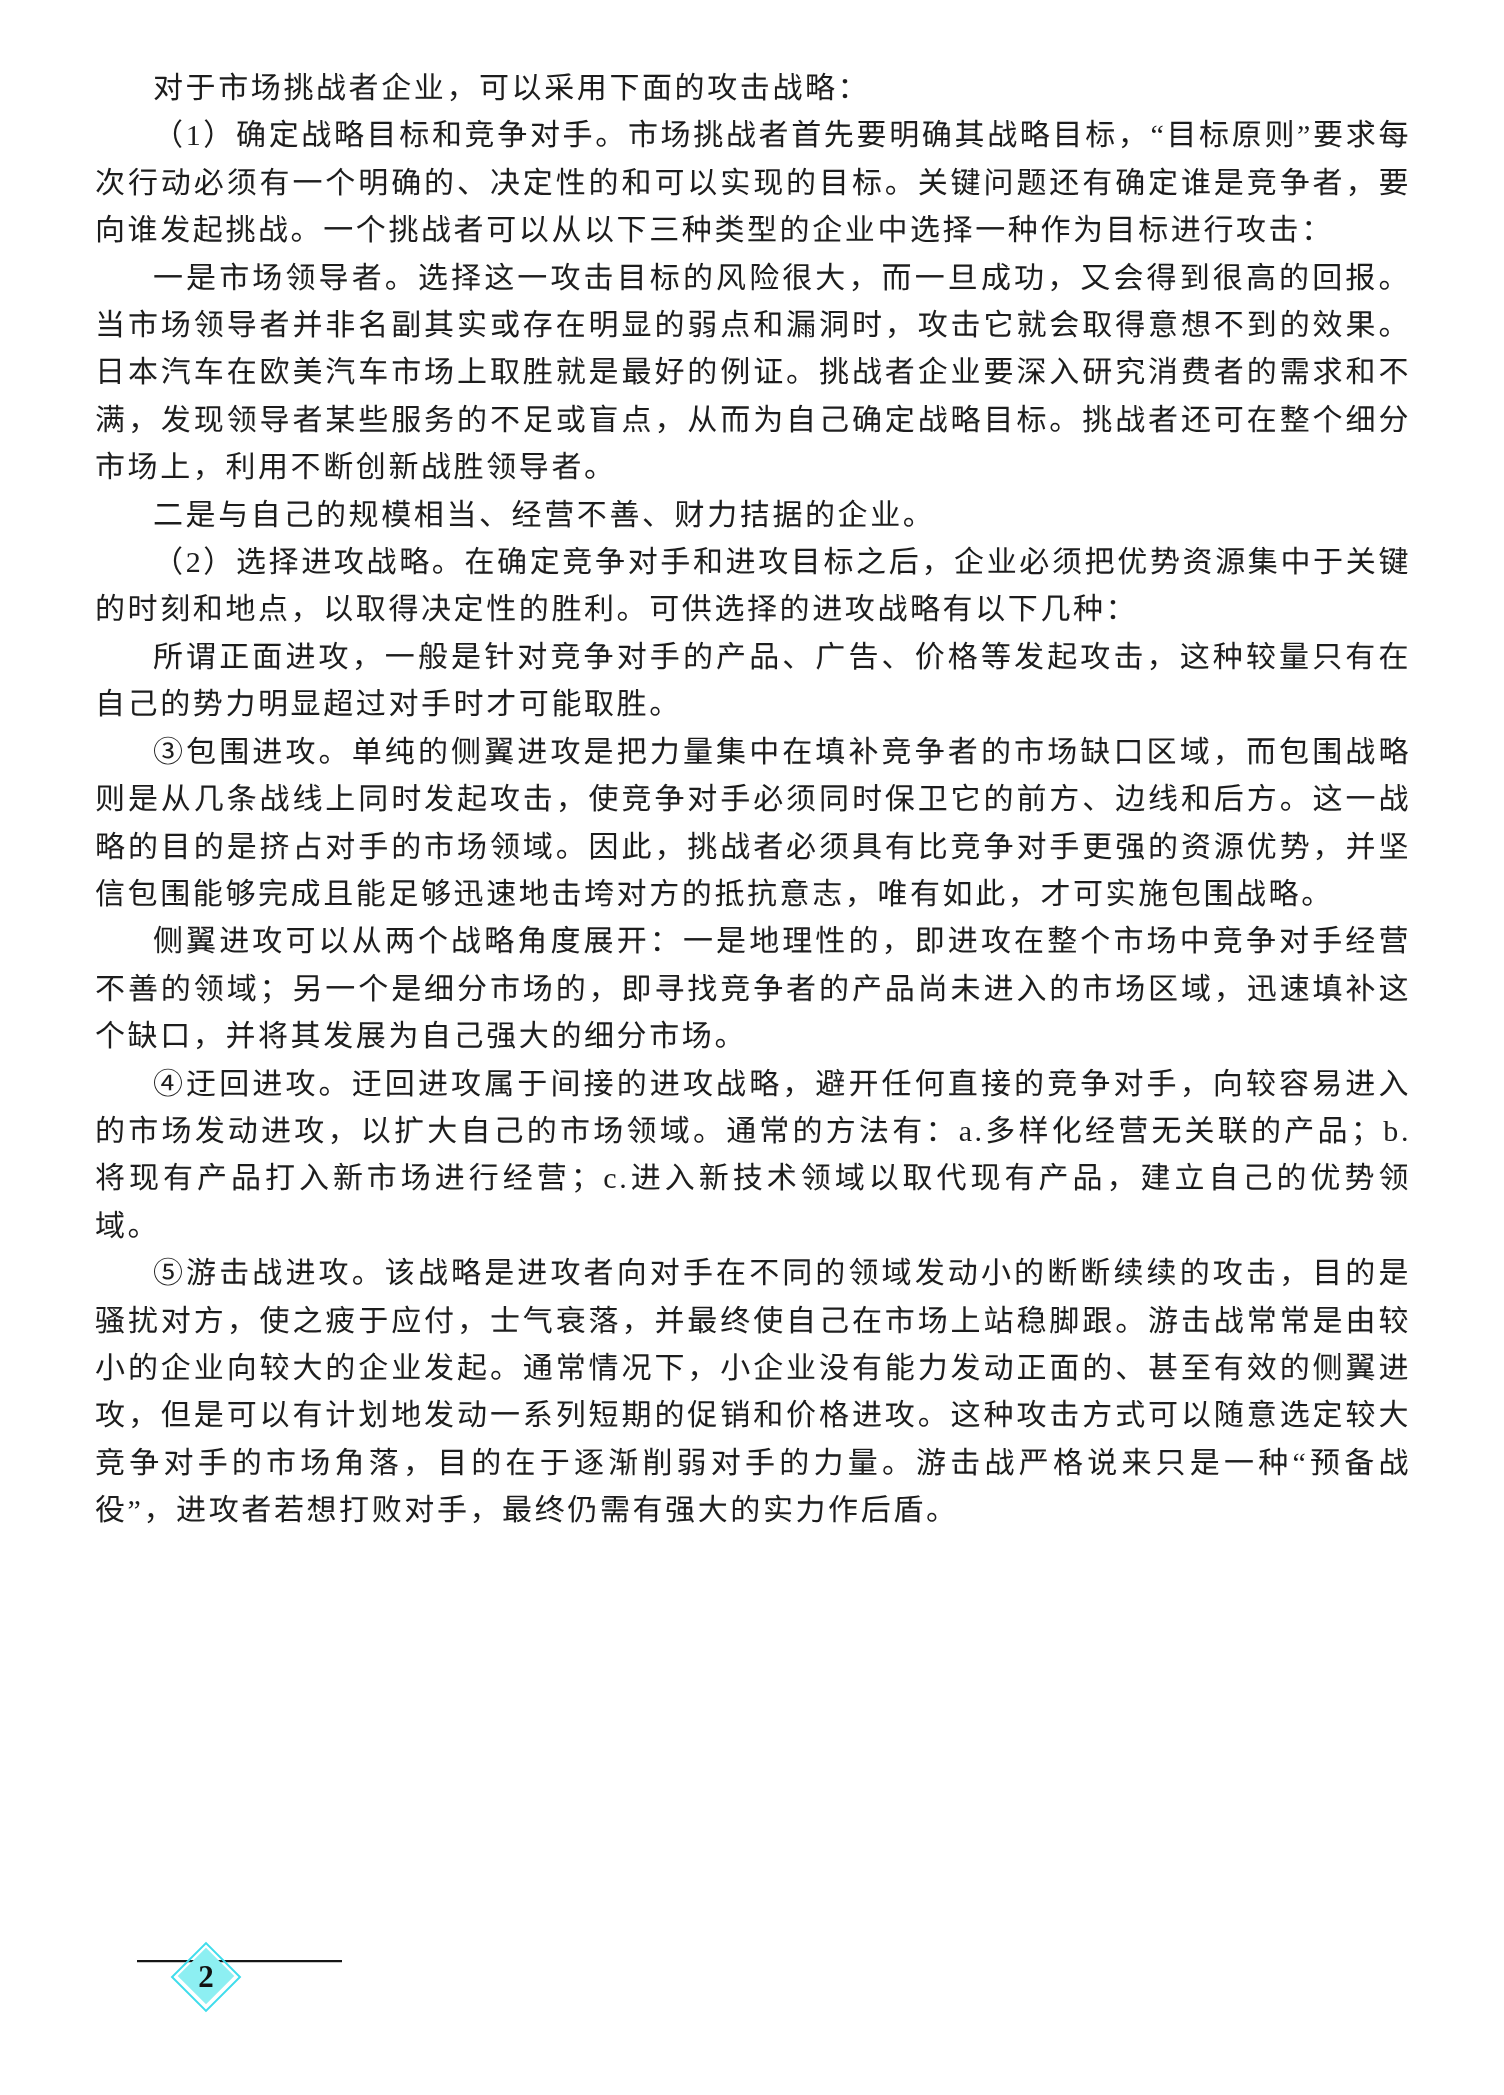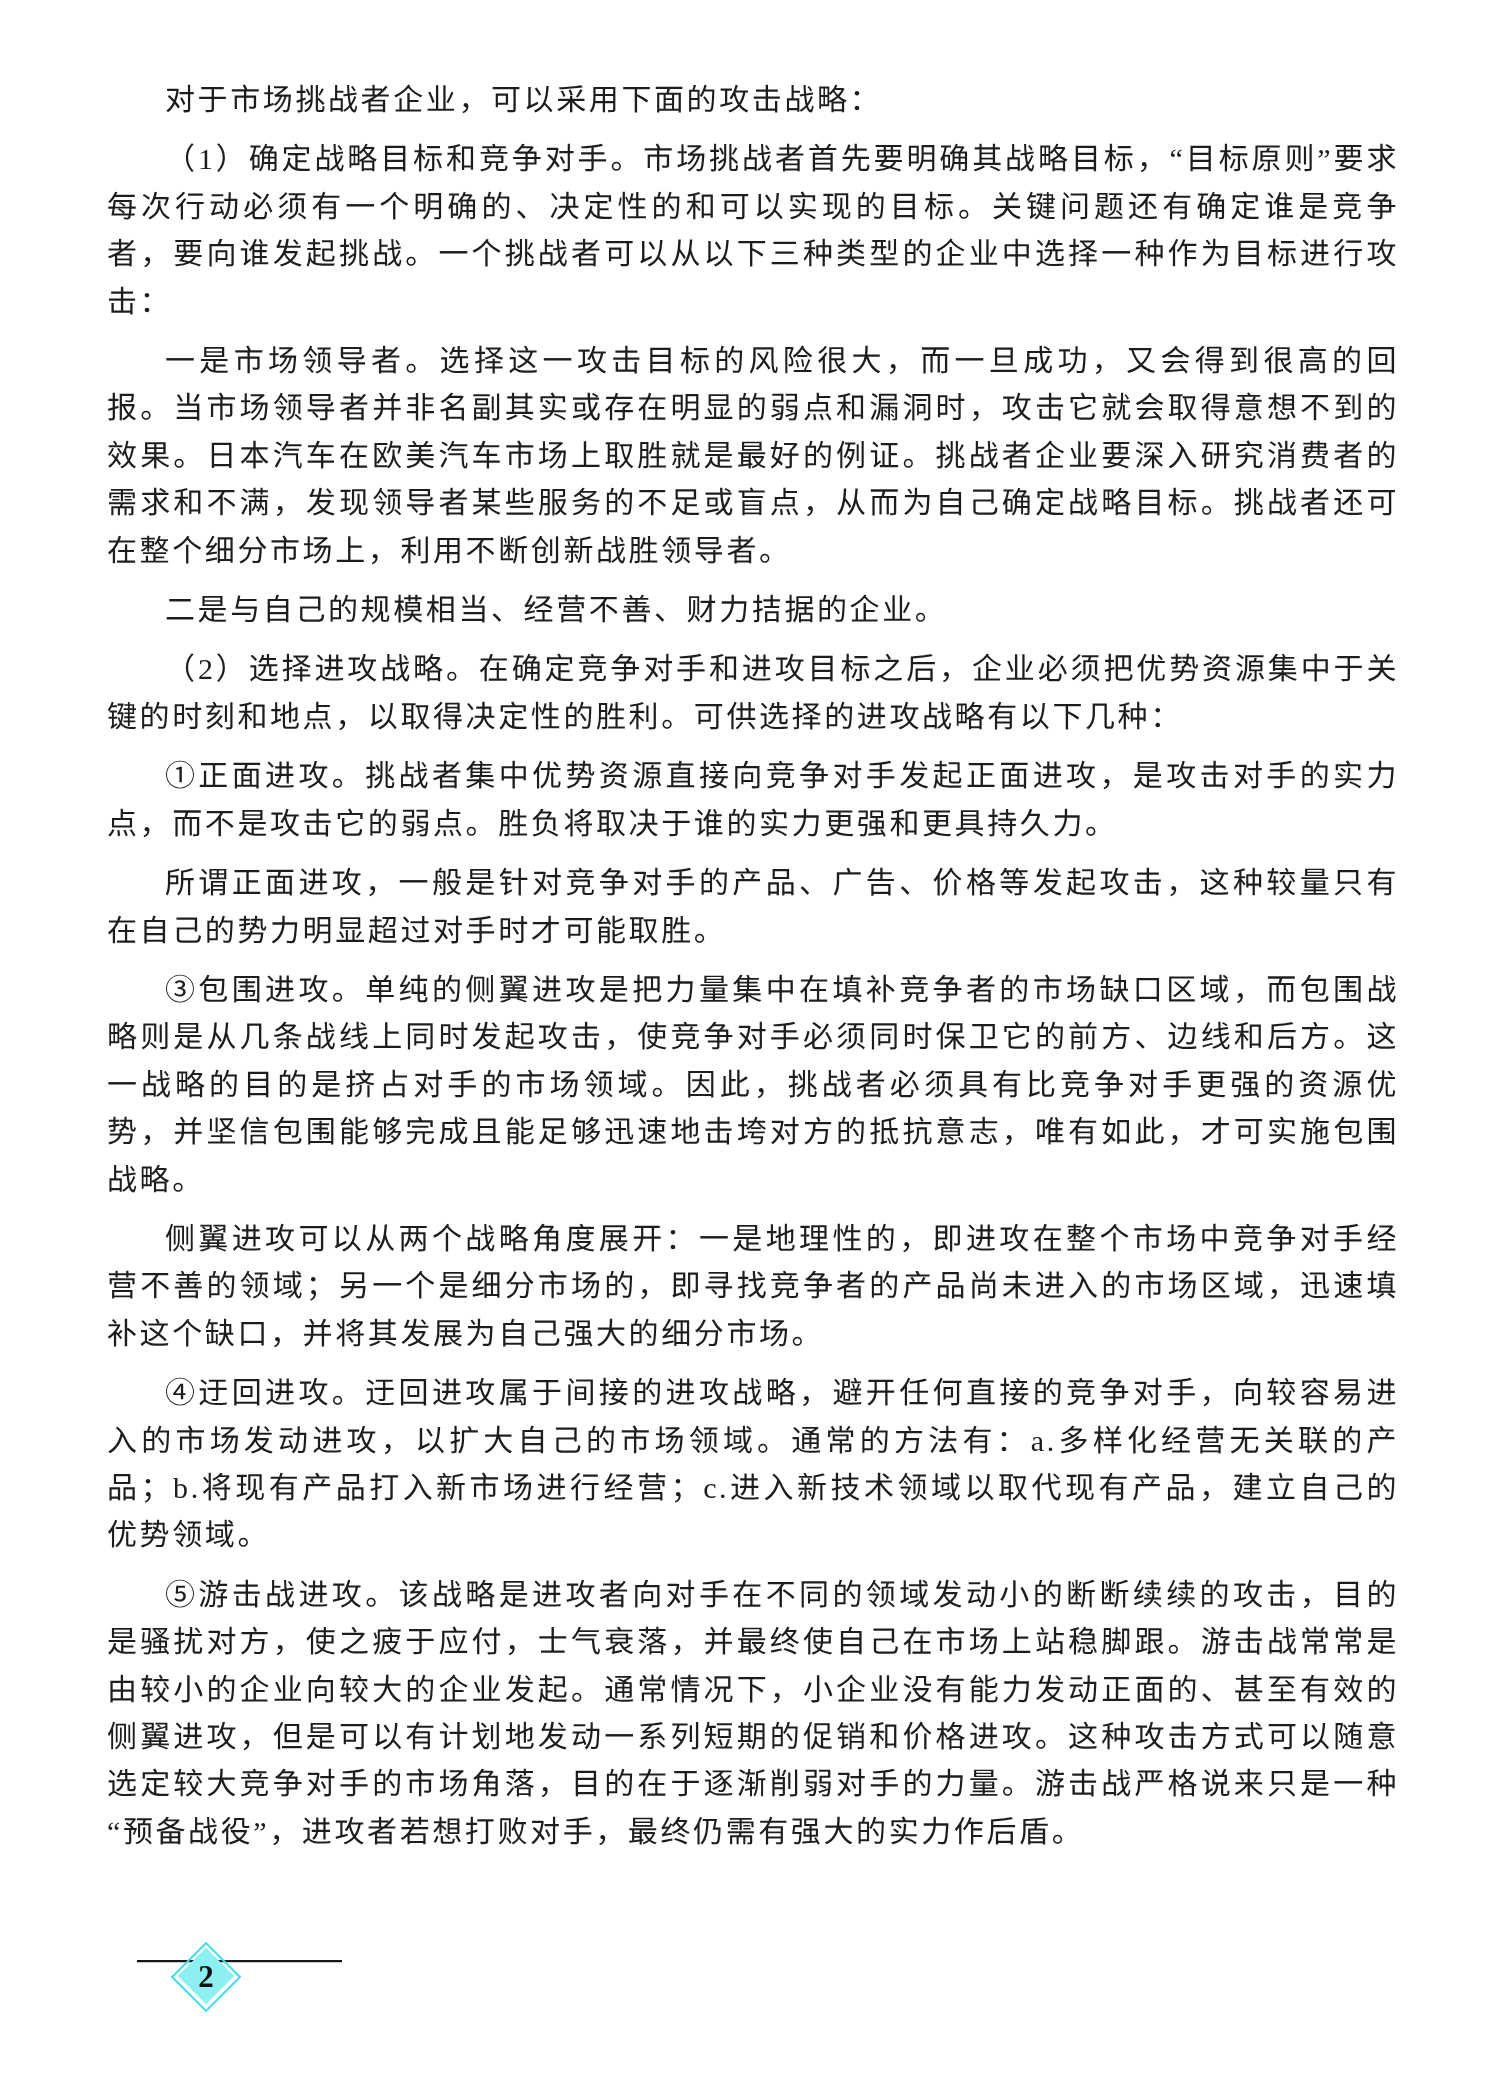--- a/index.html
+++ b/index.html
@@ -25,21 +25,21 @@
     top: 64px;
     width: 1316px;
     font-size: 30px;
     line-height: 47.4px;
     letter-spacing: 2.6px;
     color: #1d1d1d;
     text-align: justify;
     text-justify: inter-ideograph;
   }
   .body-text p {
-    margin: 12px;
+    margin: 0;
     padding: 0;
     text-indent: 58px;
     word-break: break-all;
   }
   .page-footer {
     position: absolute;
     left: 0;
     top: 1930px;
     width: 100%;
     height: 90px;
@@ -98,21 +98,20 @@
 <body>
 
 <main class="page">
 
   <section class="body-text">
     <p>对于市场挑战者企业，可以采用下面的攻击战略：</p>
     <p>（1）确定战略目标和竞争对手。市场挑战者首先要明确其战略目标，“目标原则”要求每次行动必须有一个明确的、决定性的和可以实现的目标。关键问题还有确定谁是竞争者，要向谁发起挑战。一个挑战者可以从以下三种类型的企业中选择一种作为目标进行攻击：</p>
     <p>一是市场领导者。选择这一攻击目标的风险很大，而一旦成功，又会得到很高的回报。当市场领导者并非名副其实或存在明显的弱点和漏洞时，攻击它就会取得意想不到的效果。日本汽车在欧美汽车市场上取胜就是最好的例证。挑战者企业要深入研究消费者的需求和不满，发现领导者某些服务的不足或盲点，从而为自己确定战略目标。挑战者还可在整个细分市场上，利用不断创新战胜领导者。</p>
     <p>二是与自己的规模相当、经营不善、财力拮据的企业。</p>
     <p>（2）选择进攻战略。在确定竞争对手和进攻目标之后，企业必须把优势资源集中于关键的时刻和地点，以取得决定性的胜利。可供选择的进攻战略有以下几种：</p>
-    <p>①正面进攻。挑战者集中优势资源直接向竞争对手发起正面进攻，是攻击对手的实力点，而不是攻击它的弱点。胜负将取决于谁的实力更强和更具持久力。</p>
     <p>所谓正面进攻，一般是针对竞争对手的产品、广告、价格等发起攻击，这种较量只有在自己的势力明显超过对手时才可能取胜。</p>
     <p>③包围进攻。单纯的侧翼进攻是把力量集中在填补竞争者的市场缺口区域，而包围战略则是从几条战线上同时发起攻击，使竞争对手必须同时保卫它的前方、边线和后方。这一战略的目的是挤占对手的市场领域。因此，挑战者必须具有比竞争对手更强的资源优势，并坚信包围能够完成且能足够迅速地击垮对方的抵抗意志，唯有如此，才可实施包围战略。</p>
     <p>侧翼进攻可以从两个战略角度展开：一是地理性的，即进攻在整个市场中竞争对手经营不善的领域；另一个是细分市场的，即寻找竞争者的产品尚未进入的市场区域，迅速填补这个缺口，并将其发展为自己强大的细分市场。</p>
     <p>④迂回进攻。迂回进攻属于间接的进攻战略，避开任何直接的竞争对手，向较容易进入的市场发动进攻，以扩大自己的市场领域。通常的方法有：a.多样化经营无关联的产品；b.将现有产品打入新市场进行经营；c.进入新技术领域以取代现有产品，建立自己的优势领域。</p>
     <p>⑤游击战进攻。该战略是进攻者向对手在不同的领域发动小的断断续续的攻击，目的是骚扰对方，使之疲于应付，士气衰落，并最终使自己在市场上站稳脚跟。游击战常常是由较小的企业向较大的企业发起。通常情况下，小企业没有能力发动正面的、甚至有效的侧翼进攻，但是可以有计划地发动一系列短期的促销和价格进攻。这种攻击方式可以随意选定较大竞争对手的市场角落，目的在于逐渐削弱对手的力量。游击战严格说来只是一种“预备战役”，进攻者若想打败对手，最终仍需有强大的实力作后盾。</p>
   </section>
 
   <footer class="page-footer">
     <div class="footer-rule"></div>
     <div class="page-number-diamond">

